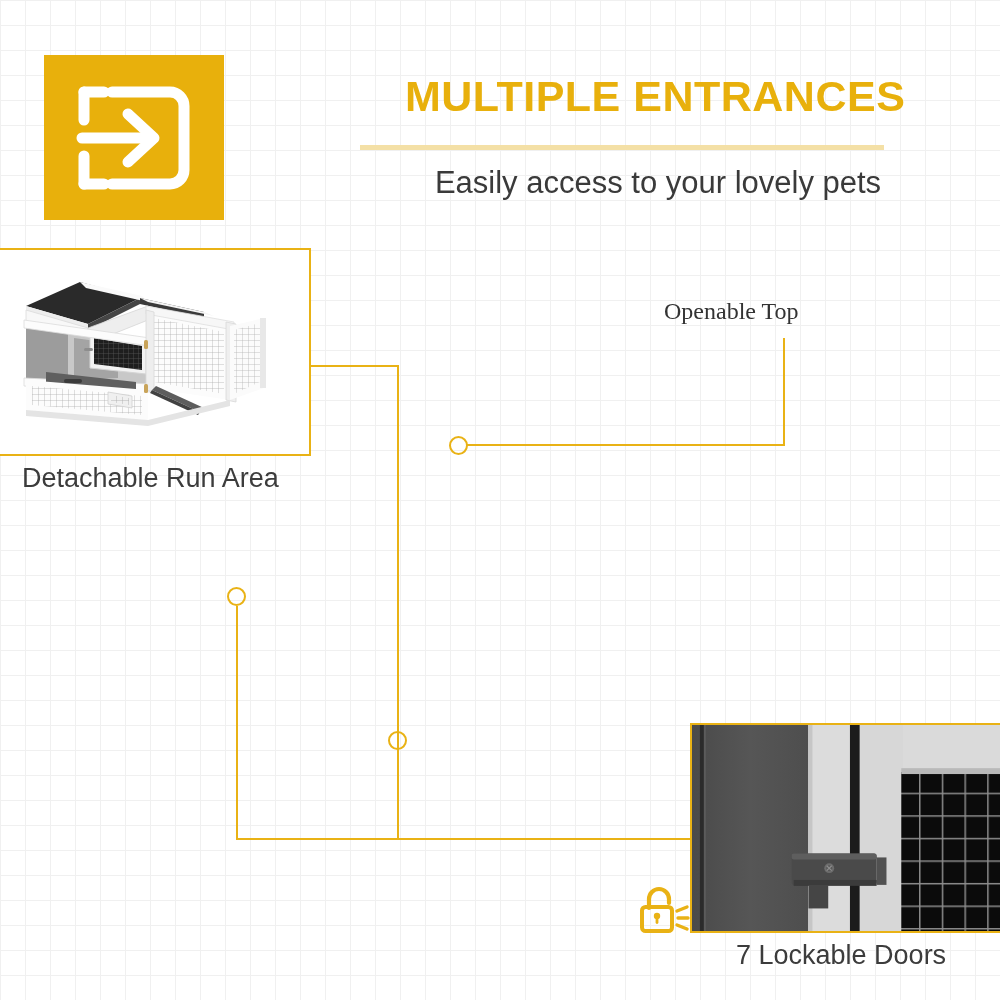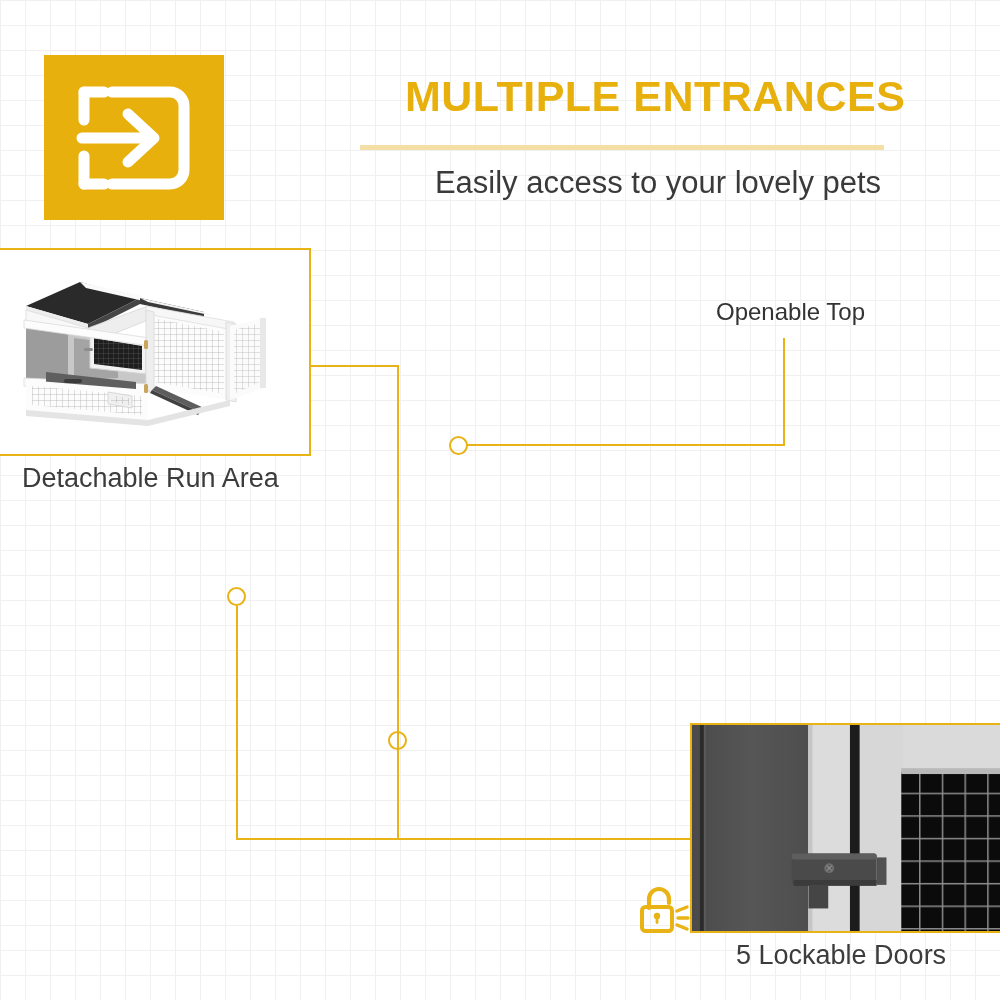--- a/index.html
+++ b/index.html
@@ -348,21 +348,21 @@
       <rect x="136" y="72" width="4" height="9" rx="1.5" fill="#c9a45a"></rect>
       <rect x="136" y="116" width="4" height="9" rx="1.5" fill="#c9a45a"></rect>
     </svg>
   </div>
 </div>
 <div class="layer inset-caption" style="left:22px; top:463px;text-align:right;">Detachable Run Area</div>
 
 <div class="layer conn conn-h" style="left:311px; top:365px; width:88px;"></div>
 <div class="layer conn conn-v" style="left:397px; top:365px; height:475px;"></div>
 
-<div class="layer callout-label" style="left:716px; top:298px;">Openable Top</div>
+<div class="layer callout-label" style="left:664px; top:298px;font-family:Liberation Serif, serif;">Openable Top</div>
 <div class="layer conn conn-v" style="left:783px; top:338px; height:107px;"></div>
 <div class="layer conn conn-h" style="left:467px; top:444px; width:318px;"></div>
 <div class="layer marker" style="left:449px; top:436px;"></div>
 
 <div class="layer marker" style="left:227px; top:587px;"></div>
 <div class="layer conn conn-v" style="left:236px; top:606px; height:234px;"></div>
 
 <div class="layer marker" style="left:388px; top:731px;"></div>
 
 <div class="layer conn conn-h" style="left:236px; top:838px; width:456px;"></div>
@@ -413,13 +413,13 @@
       <rect x="101" y="131" width="86" height="6" rx="2" fill="#5e5e5e"></rect>
       <rect x="103" y="158" width="84" height="6" fill="#3b3b3b"></rect>
       <rect x="118" y="163" width="20" height="24" fill="#454545"></rect>
       <rect x="187" y="135" width="10" height="28" fill="#3a3a3a" opacity="0.85"></rect>
       <circle cx="139" cy="146" r="5" fill="#6d6d6d"></circle>
       <circle cx="139" cy="146" r="3" fill="#585858"></circle>
       <path d="M136.5 143.5 L141.5 148.5 M141.5 143.5 L136.5 148.5" stroke="#8e8e8e" stroke-width="1.2"></path>
     </svg>
   </div>
 </div>
-<div class="layer inset-caption" style="left:736px; top:940px;">5 Lockable Doors</div>
+<div class="layer inset-caption" style="left:736px; top:940px;">7 Lockable Doors</div>
 
 </body></html>

